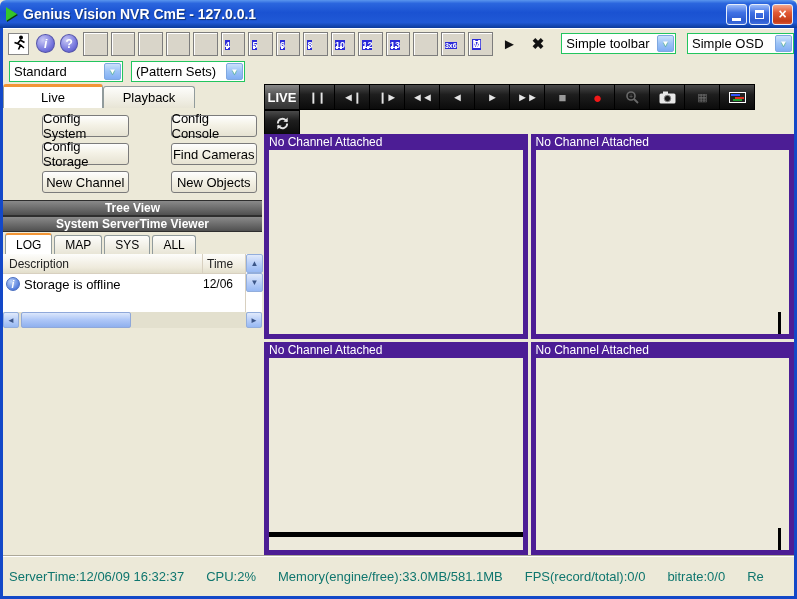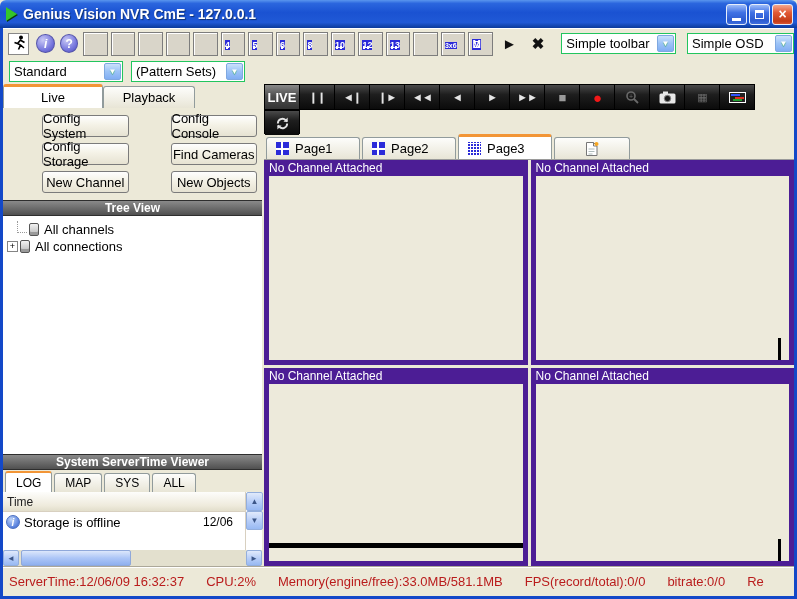--- a/index.html
+++ b/index.html
@@ -127,22 +127,22 @@
   .videogrid { flex:1; display:grid; grid-template-columns:1fr 1fr; grid-template-rows:205px 1fr; gap:3px; overflow:hidden; background:#ECE9D8; min-height:0; }
   .cell { background:#4c1d95; position:relative; padding:16px 5px 5px 5px; overflow:hidden; }
   .cellheader { position:absolute; top:1px; left:5px; color:#fff; font-size:12px; }
   .cellbody { width:100%; height:100%; background:#EDEADB; display:flex; flex-direction:column; }
   .cb-main { flex:1; }
   .cb-gap  { height:5px; background:#000; }
   .cb-strip{ height:13px; background:#EDEADB; }
   .notch { position:absolute; right:13px; bottom:5px; width:3px; height:22px; background:#000; }
 
   
-  .statusbar { height:30px; border-top:1px solid #ACA899; box-shadow:inset 0 1px 0 #FFFFFF;
-     display:flex; align-items:center; padding-left:6px; gap:22px; font-size:13px; color:#b91c1c; white-space:nowrap; overflow:hidden; }
+  .statusbar { height:41px; border-top:1px solid #ACA899; box-shadow:inset 0 1px 0 #FFFFFF;
+     display:flex; align-items:center; padding-left:6px; gap:22px; font-size:13px; color:#0f766e; white-space:nowrap; overflow:hidden; }
 </style>
 </head>
 <body>
 
 <div class="window">
 
   <div class="titlebar">
     <span class="apptri"></span>
     <span class="titletext">Genius Vision NVR CmE - 127.0.0.1</span>
     <span class="tbtn">
@@ -225,45 +225,34 @@
           <span class="xpbtn">Config System</span>
           <span class="xpbtn">Config Console</span>
           <span class="xpbtn">Config Storage</span>
           <span class="xpbtn">Find Cameras</span>
           <span class="xpbtn">New Channel</span>
           <span class="xpbtn">New Objects</span>
         </div>
 
         <div class="gheader">Tree View</div>
 
-        <div class="treearea">
-          <div class="trow">
-            <span class="conn"></span>
-            <span class="srvico"></span>
-            <span>All channels</span>
-          </div>
-          <div class="trow">
-            <span class="plusbox">+</span>
-            <span class="srvico"></span>
-            <span>All connections</span>
-          </div>
-        </div>
 
         <div class="gheader">System ServerTime Viewer</div>
 
         <div class="btabs">
           <span class="btab active">LOG</span>
           <span class="btab">MAP</span>
           <span class="btab">SYS</span>
           <span class="btab">ALL</span>
         </div>
 
         <div class="logwrap">
           <div class="logmain">
             <div class="lheader">
+              <span class="lh-desc">Description</span>
               <span class="lh-time">Time</span>
             </div>
             <div class="lrow">
               <span class="infoico">i</span>
               <span style="flex:1; overflow:hidden; white-space:nowrap;">Storage is offline</span>
               <span class="lr-time">12/06</span>
             </div>
           </div>
           <div class="vscol">
             <span class="sbtn">▲</span>
@@ -324,42 +313,20 @@
               <svg width="15" height="15" viewBox="0 0 16 16">
                 <path d="M3 8a5 5 0 0 1 8.5-3.5L13 6" stroke="#E4E4E4" stroke-width="2" fill="none"></path>
                 <path d="M13.5 1.5v4.5h-4.5z" fill="#E4E4E4"></path>
                 <path d="M13 8a5 5 0 0 1-8.5 3.5L3 10" stroke="#E4E4E4" stroke-width="2" fill="none"></path>
                 <path d="M2.5 14.5V10h4.5z" fill="#E4E4E4"></path>
               </svg>
             </span>
           </div>
         </div>
 
-        <div class="pagetabs">
-          <span class="ptab">
-            <span class="pticon pt4"></span>
-            <span>Page1</span>
-          </span>
-          <span class="ptab">
-            <span class="pticon pt4"></span>
-            <span>Page2</span>
-          </span>
-          <span class="ptab active">
-            <span class="pticon pt25"></span>
-            <span>Page3</span>
-          </span>
-          <span class="ptab newtab">
-            <svg width="14" height="16" viewBox="0 0 14 16">
-              <path d="M1.5 1.5h7l3.5 3.5v9.5h-10.5z" fill="#fff" stroke="#777"></path>
-              <path d="M8.5 1.5v3.5h3.5" fill="none" stroke="#777"></path>
-              <path d="M3.5 8h6M3.5 10.5h6M3.5 13h4" stroke="#9aa" stroke-width="0.8"></path>
-              <circle cx="11.5" cy="3" r="2" fill="#F5A623"></circle>
-            </svg>
-          </span>
-        </div>
 
         <div class="videogrid">
           <div class="cell">
             <span class="cellheader">No Channel Attached</span>
             <div class="cellbody">
                 <div class="cb-main"></div>
               </div>
           </div>
           <div class="cell">
             <span class="cellheader">No Channel Attached</span>

